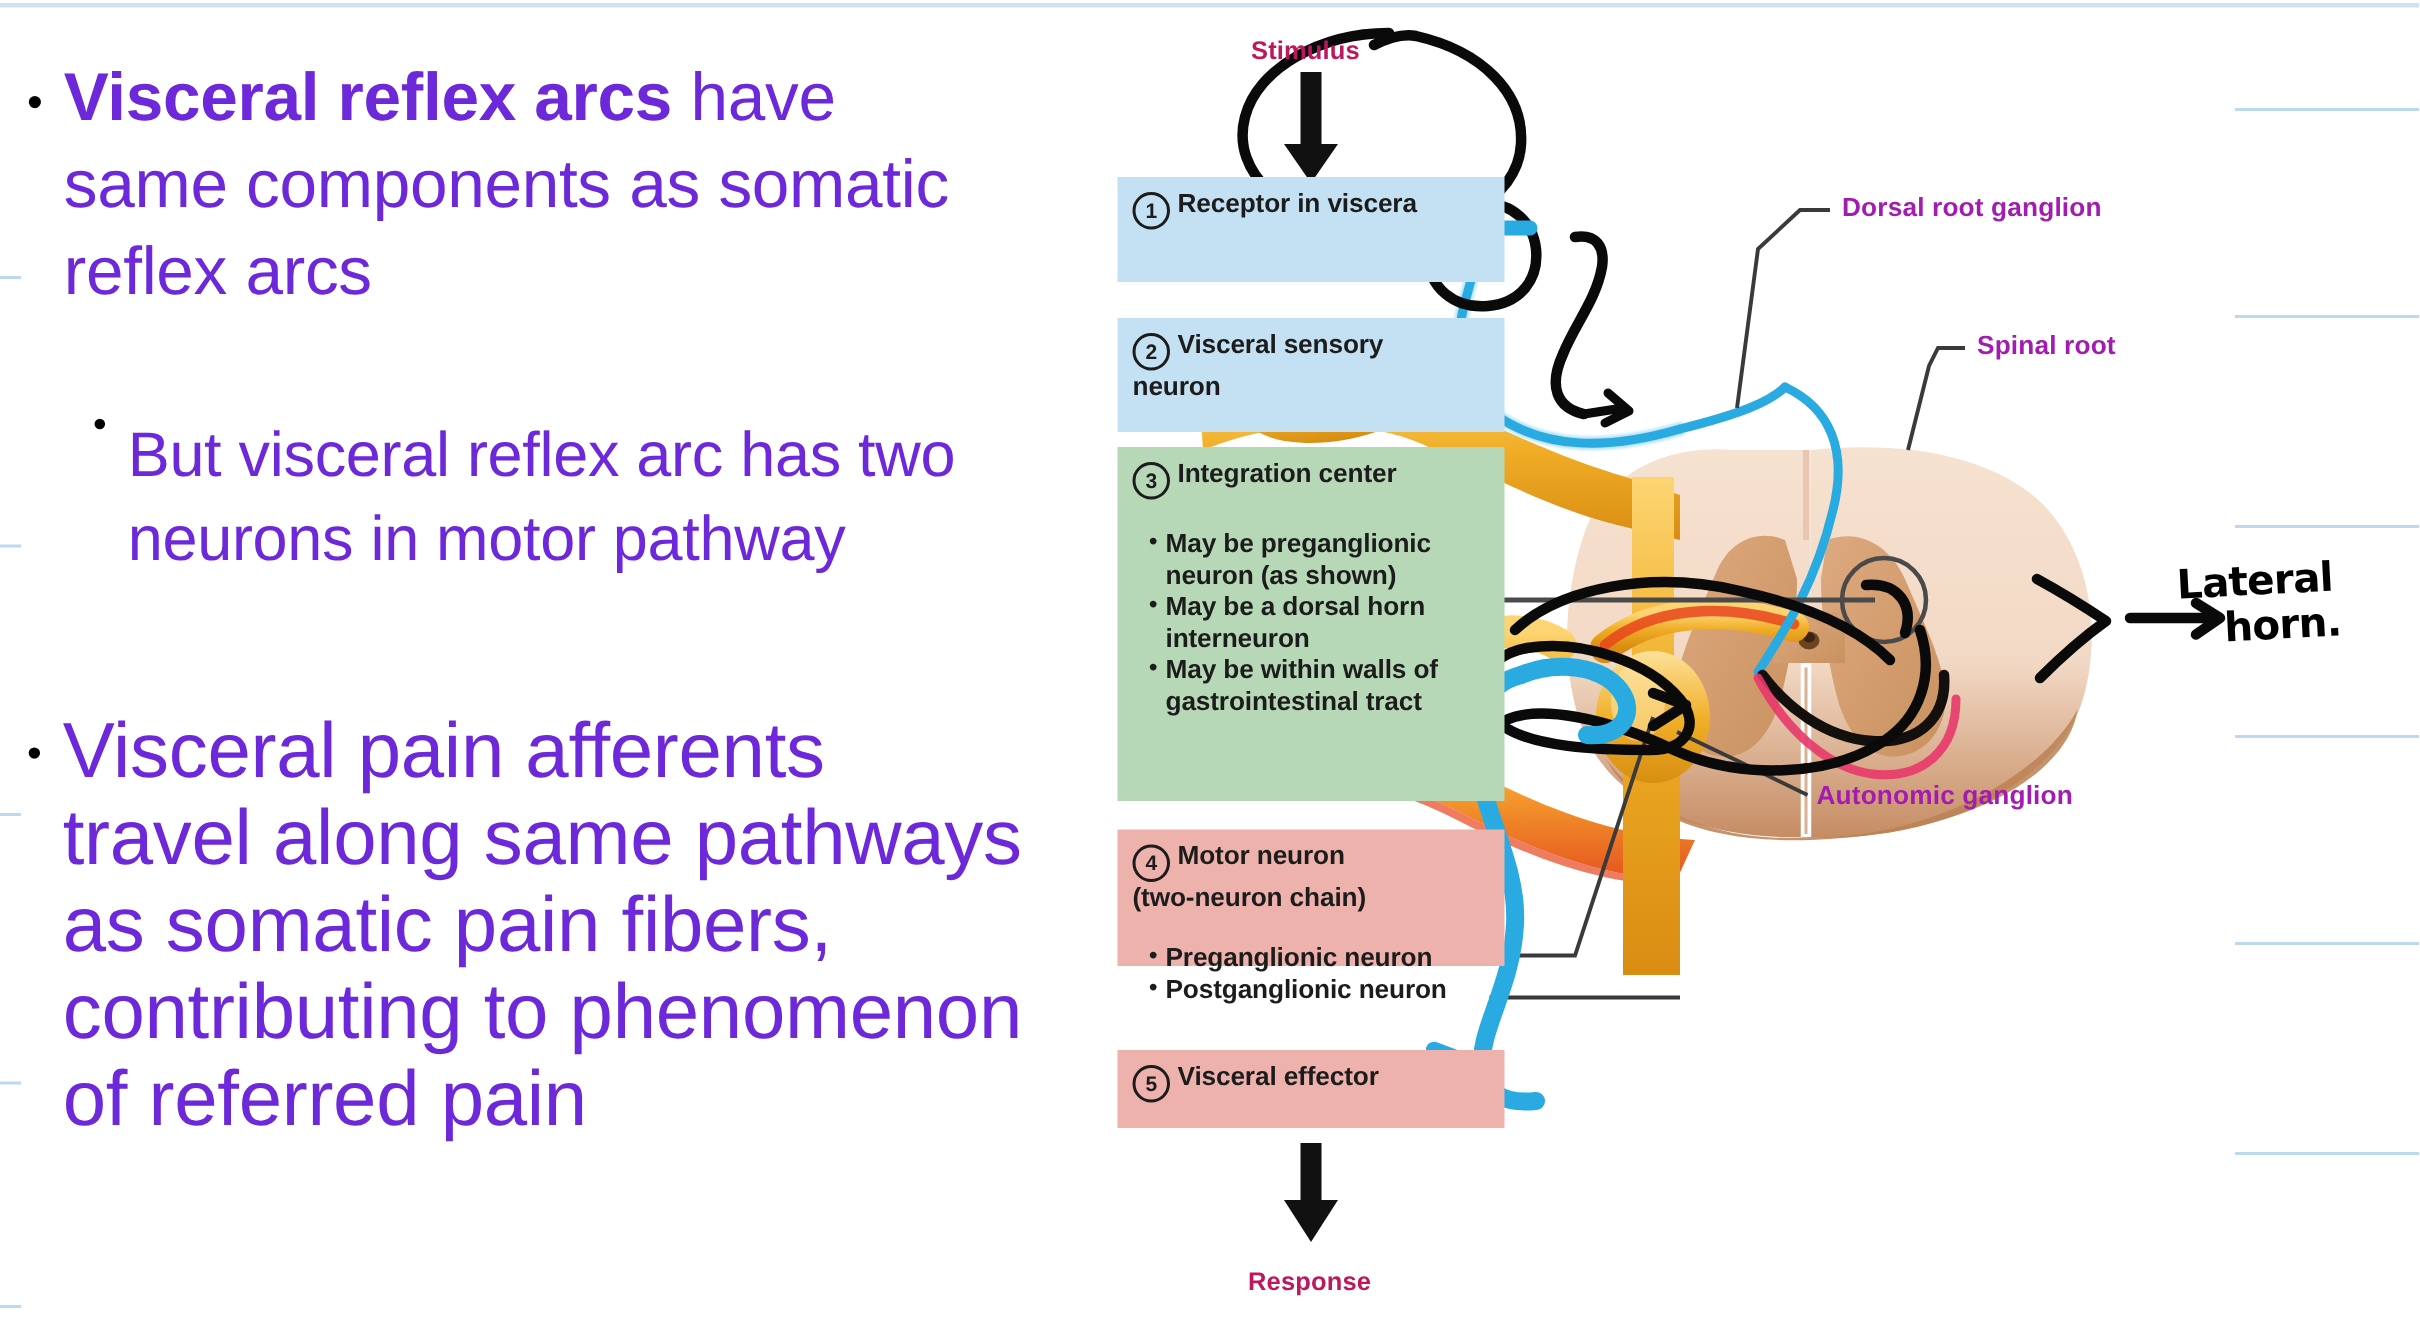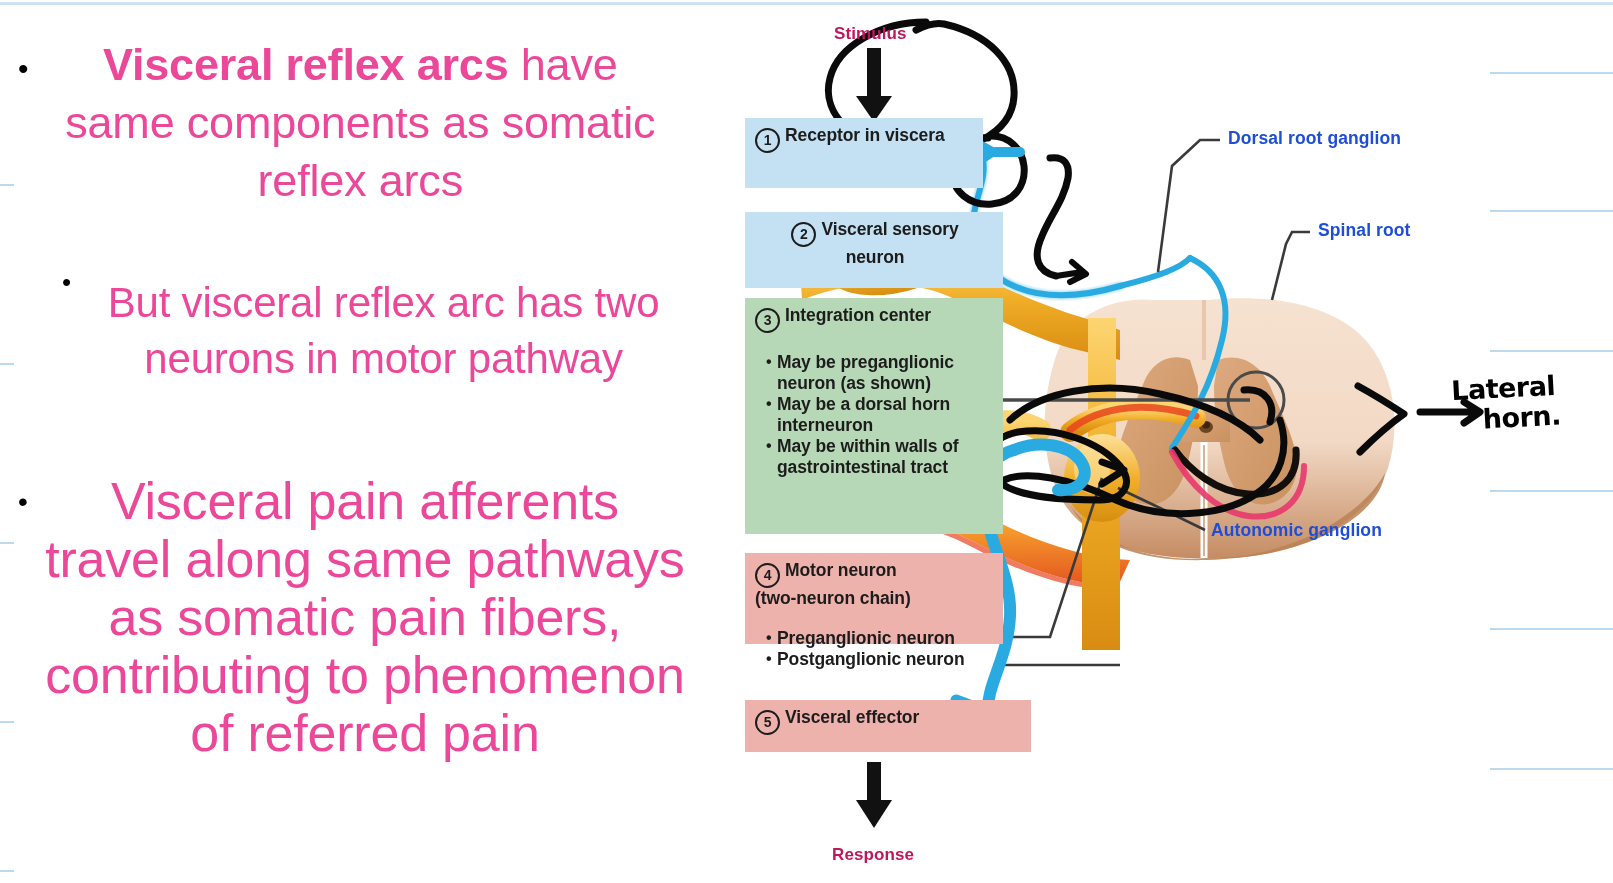--- a/index.html
+++ b/index.html
@@ -43,23 +43,22 @@
     position: absolute;
     display: flex;
     align-items: flex-start;
   }
   .dot {
     flex: 0 0 auto;
     color: #000;
     line-height: 1;
   }
   .btext {
-    color: #ec4899;
+    color: #6d28d9;
     letter-spacing: -0.2px;
-    text-align: center;
   }
   #bullet-1 { left: 18px; top: 36px; width: 660px; }
   #bullet-1 .dot  { font-size: 30px; margin-right: 14px; margin-top: 18px; }
   #bullet-1 .btext{ font-size: 45px; line-height: 58px; }
   #bullet-1 b { font-weight: bold; }
 
   #bullet-2 { left: 62px; top: 255px; width: 620px; }
   #bullet-2 .dot  { font-size: 26px; margin-right: 14px; margin-top: 14px; }
   #bullet-2 .btext{ font-size: 42px; line-height: 56px; margin-top: 20px; }
 
@@ -79,25 +78,25 @@
     position: absolute;
     left: 25px;
     font-weight: bold;
     color: #1c1c1c;
     box-sizing: border-box;
     padding: 7px 8px 7px 10px;
     font-size: 17.5px;
     line-height: 21px;
     letter-spacing: -0.1px;
   }
-  #box-1 { top: 118px; width: 238px; height: 70px;  background: #c3e1f2; }
-  #box-2 { top: 212px; width: 258px; height: 76px;  background: #c3e1f2; text-align: center; }
+  #box-1 { top: 118px; width: 258px; height: 70px;  background: #c3e1f2; }
+  #box-2 { top: 212px; width: 258px; height: 76px;  background: #c3e1f2; }
   #box-3 { top: 298px; width: 258px; height: 236px; background: #b7d8b6; }
   #box-4 { top: 553px; width: 258px; height: 91px; background: #eeb2ad; }
-  #box-5 { top: 700px; width: 286px; height: 52px;  background: #eeb2ad; }
+  #box-5 { top: 700px; width: 258px; height: 52px;  background: #eeb2ad; }
 
   .num {
     display: inline-flex;
     align-items: center;
     justify-content: center;
     width: 21px; height: 21px;
     border: 2px solid #1c1c1c;
     border-radius: 50%;
     font-size: 14px;
     font-weight: bold;
@@ -133,21 +132,21 @@
     letter-spacing: 0.1px;
   }
   #stimulus-label { left: 114px; top: 24px; }
   #response-label { left: 112px; top: 845px; }
 
   
   .anat-label {
     position: absolute;
     font-weight: bold;
     font-size: 17.5px;
-    color: #1d4ed8;
+    color: #a21caf;
     white-space: nowrap;
     letter-spacing: 0.1px;
   }
   #lbl-drg  { left: 508px; top: 128px; }
   #lbl-sc   { left: 598px; top: 220px; }
   #lbl-ag   { left: 491px; top: 520px; }
 
   
   #hand-lateral-horn {
     position: absolute;

